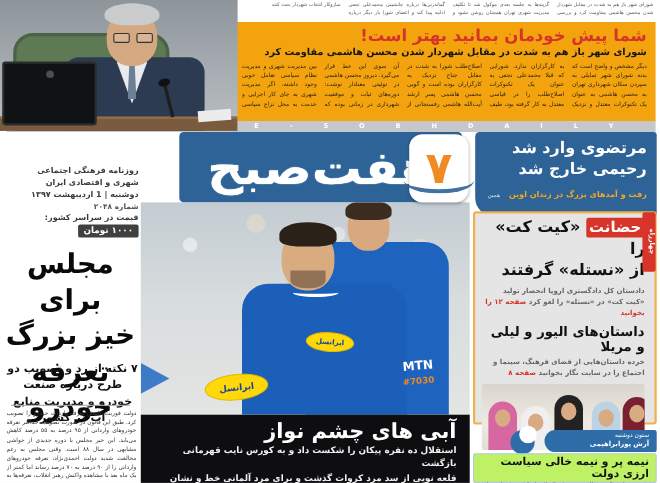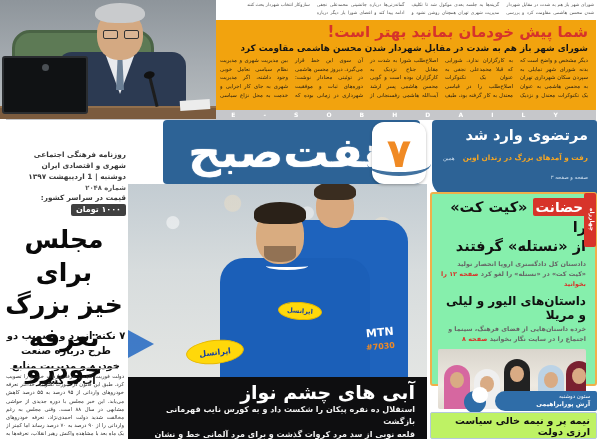--- a/index.html
+++ b/index.html
@@ -160,21 +160,21 @@
     border-left:26px solid #2e6fc4; opacity:.9; }
 
   
   #fbcap { left:128px; top:377px; width:299px; height:62px; background:#0e0e10;
     padding:5px 12px 0 8px; text-align:right; }
   #fbcap .t { color:#fff; font-size:19px; font-weight:bold; line-height:1.15; }
   #fbcap .s { color:#f0f0f0; font-size:8px; font-weight:bold; line-height:1.55; }
   #fbcap .s:first-of-type { margin-top:2px; }
 
   
-  #kitkat { left:430px; top:192px; width:167px; height:194px; background:#86efac;
+  #kitkat { left:430px; top:192px; width:167px; height:194px; background:#e5e5e5;
     border:2px solid #f0b04a; border-radius:3px; padding:4px 9px 4px 6px; }
   #kitkat .ribbon { position:absolute; right:-1px; top:-1px; width:12px; height:54px;
     background:#d7342a; border-radius:2px; writing-mode:vertical-rl;
     color:#fff; font-size:6px; font-weight:bold; text-align:center; letter-spacing:1px; }
   #kitkat .h1 { font-size:14.5px; font-weight:bold; color:#111; text-align:right;
     padding-left:8px; line-height:1.35; }
   #kitkat .chip { background:#d7342a; color:#fff; padding:0 3px; border-radius:2px;
     display:inline-block; font-size:13.5px; }
   #kitkat .sub { font-size:6.4px; font-weight:bold; color:#666; line-height:1.55;
     text-align:right; margin-top:3px; }
@@ -247,20 +247,21 @@
 
   <div id="logoband" class="abs">
     <span class="cal">هفت‌صبح</span>
   </div>
   <div id="badge7" class="abs">
     <span class="seven">۷</span>
   </div>
 
   <div id="evin" class="abs">
     <div class="l">مرتضوی وارد شد</div>
+    <div class="l">رحیمی خارج شد</div>
     <div>
       <span class="sub">رفت و آمدهای بزرگ در زندان اوین</span>
       <span class="ref">همین صفحه و صفحه ۳</span>
     </div>
   </div>
 
   <div id="pubinfo" class="abs">
     <div>روزنامه فرهنگی اجتماعی</div>
     <div>شهری و اقتصادی ایران</div>
     <div>دوشنبه | 1 اردیبهشت ۱۳۹۷</div>

